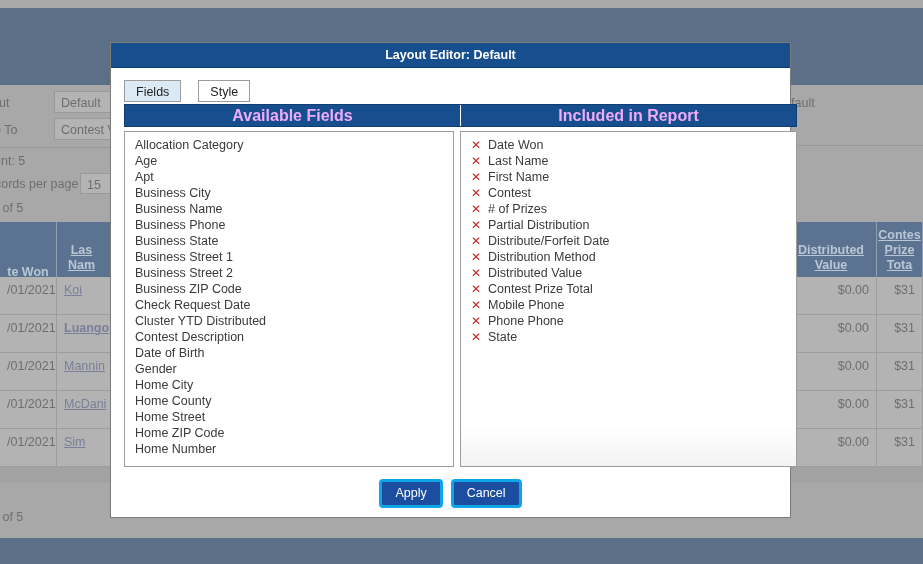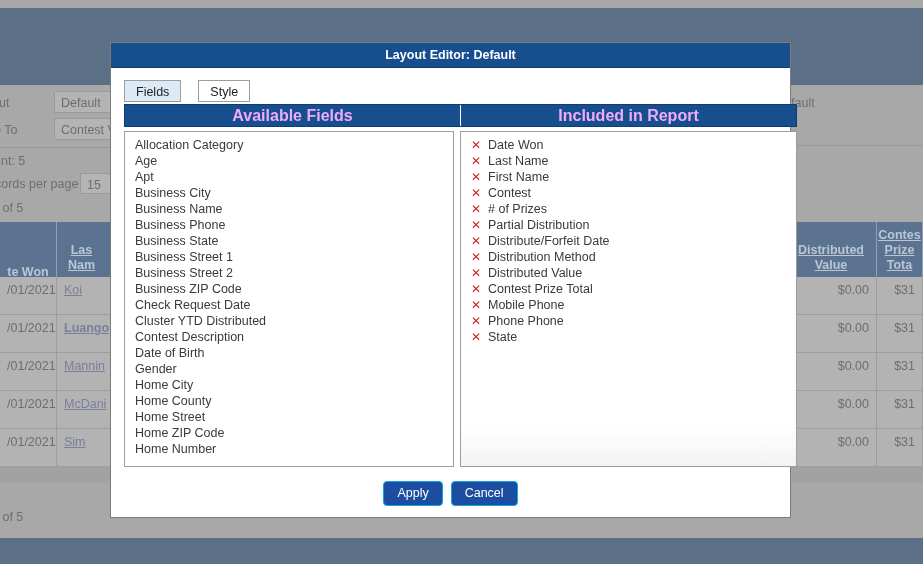--- a/index.html
+++ b/index.html
@@ -270,21 +270,21 @@
     align-items: center;
     justify-content: center;
     gap: 8px;
     box-sizing: border-box;
   }
   .btn {
     background: #1b4ea0;
     color: #ffffff;
     font-size: 12.5px;
     font-weight: normal;
-    border: 1px solid #0ea5e9;
+    border: 3px solid #0ea5e9;
     border-radius: 4px;
     padding: 4px 13px 5px 13px;
     cursor: pointer;
     font-family: "Liberation Sans", sans-serif;
   }
 </style>
 </head>
 <body>
 
 <div id="bg-page">

